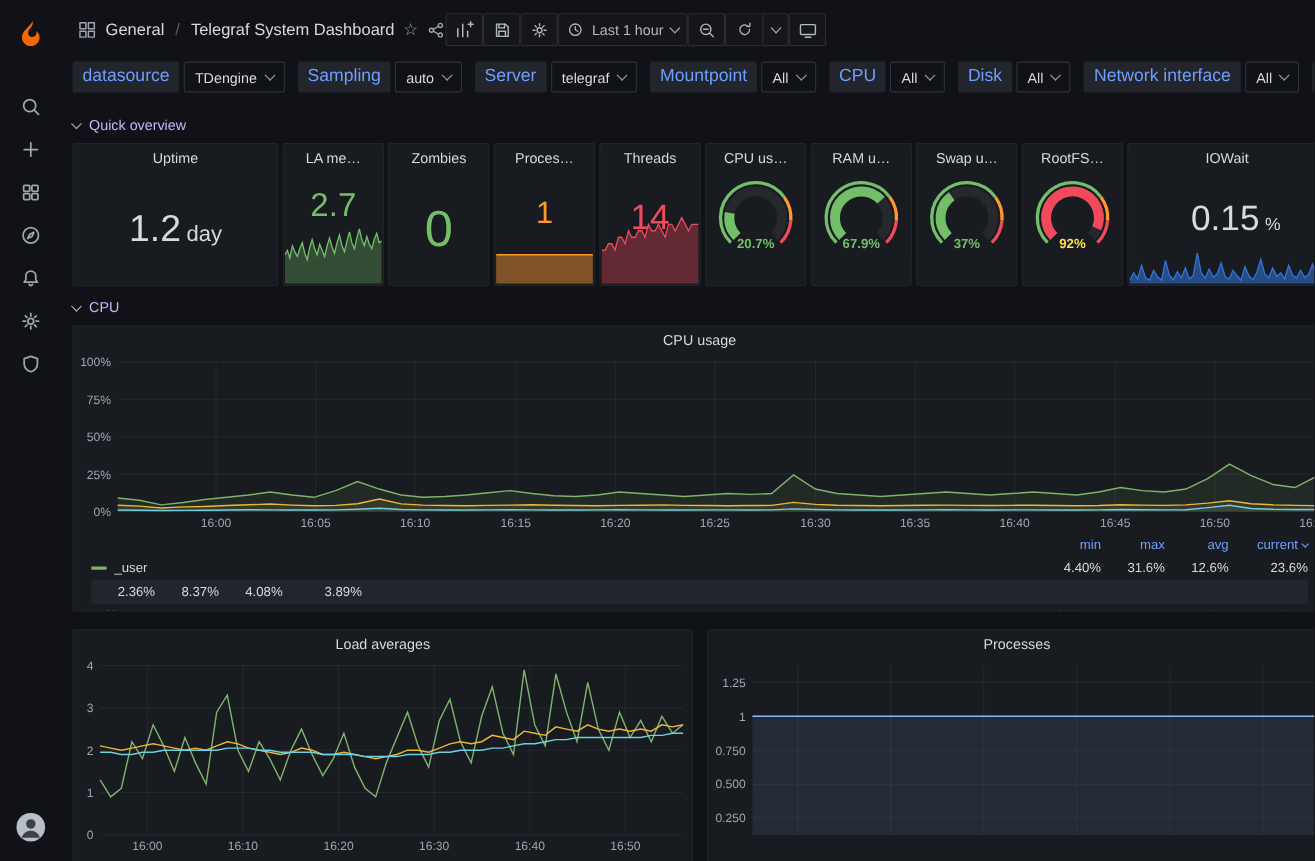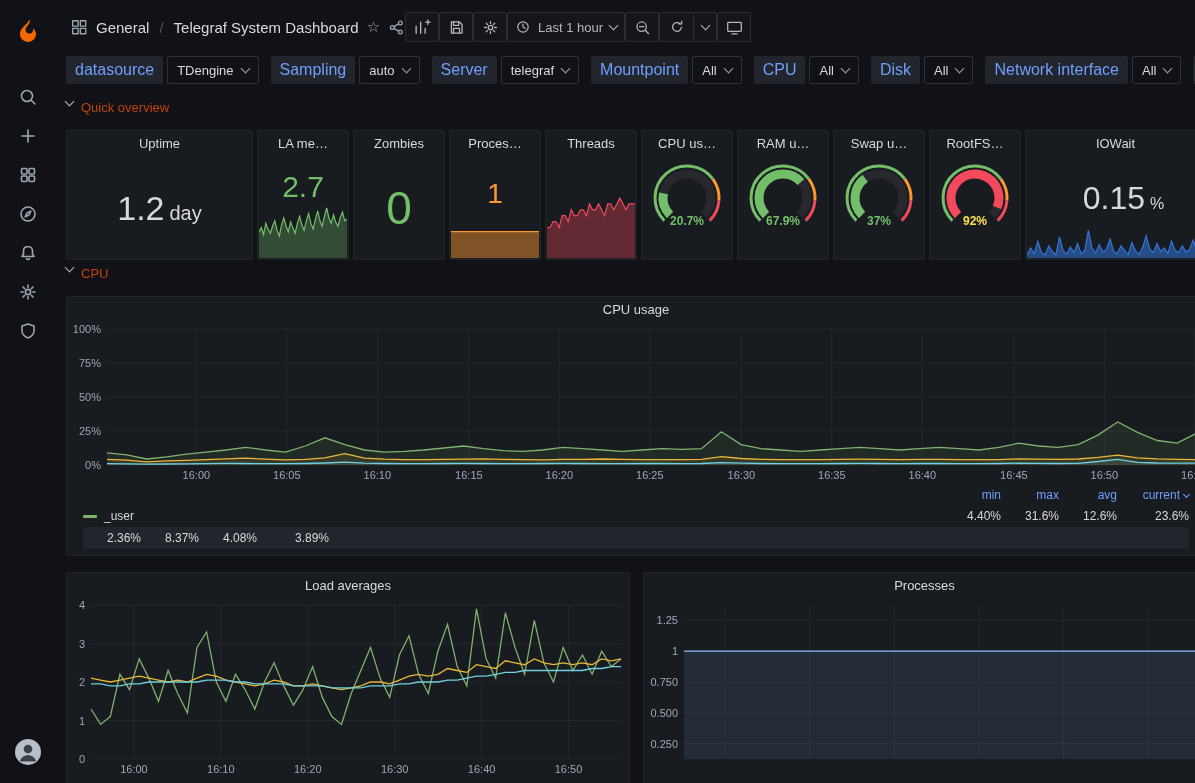--- a/index.html
+++ b/index.html
@@ -40,21 +40,21 @@
 
   
   .submenu{flex:none;display:flex;align-items:center;gap:12px;padding:2px 0 10px 10px;white-space:nowrap}
   .var{display:flex;align-items:stretch;gap:4px;height:28px}
   .var-label{background:#22252b;color:#6e9fff;font-size:16px;font-weight:500;padding:0 9px;display:flex;align-items:center;border-radius:2px}
   .var-value{background:#111217;border:1px solid #2f3238;border-radius:2px;color:#d8d9da;font-size:13px;padding:0 9px;display:flex;align-items:center;gap:8px}
   .var-value .cv{color:#9da5ad}
 
   
   .dashboard{flex:1;padding-left:10px;width:1150px;overflow:hidden}
-  .row-header{display:flex;align-items:flex-start;gap:8px;height:26px;margin:6px 0 4px;color:#c2410c;font-weight:500;font-size:13px;background:none;border:none;padding:0}
+  .row-header{display:flex;align-items:center;gap:8px;height:26px;margin:6px 0 4px;color:#c4b5fd;font-weight:500;font-size:13px;background:none;border:none;padding:0}
   .row-header .cv{color:#b4b7bd;margin-top:-2px}
 
   .panel{background:#181b1f;border:1px solid #22252b;border-radius:2px;position:relative;overflow:hidden}
   .panel-title{height:26px;line-height:26px;text-align:center;font-size:13px;font-weight:500;color:#d8d9da;white-space:nowrap;overflow:hidden;text-overflow:ellipsis;padding:0 6px;cursor:pointer}
 
   .stats-row{display:flex;gap:4px;height:130px;margin-bottom:4px}
   .stat{flex:none}
   .stat-body{position:absolute;left:0;right:0;top:26px;bottom:0;display:flex;align-items:center;justify-content:center;z-index:2}
   .v{display:flex;align-items:baseline;gap:5px;font-weight:500}
   .fs46{font-size:46px}.fs34{font-size:34px}.fs32{font-size:32px}.fs30{font-size:30px}.fs28{font-size:28px}
@@ -339,20 +339,25 @@
           <div class="spark" style="height:44px">
               <svg width="88" height="44">
                 <polygon points="0.0,17.6 88.0,17.6 88,44 0,44" fill="#ff9830" fill-opacity="0.45"></polygon>
                 <polyline points="0.0,17.6 88.0,17.6" fill="none" stroke="#ff9830" stroke-width="1.2"></polyline>
               </svg>
             </div>
         </div>
 
         <div class="panel stat" style="width:92px">
           <div class="panel-title">Threads</div>
+          <div class="stat-body" style="padding-bottom:22px">
+            <span class="v fs32" style="color: rgb(242, 73, 92);">
+                <span>14</span>
+              </span>
+          </div>
           <div class="spark" style="height:62px">
               <svg width="88" height="62">
                 <polygon points="0.0,31.5 3.0,31.5 6.1,25.6 9.1,25.6 12.1,31.5 15.2,19.7 18.2,19.7 21.2,25.6 24.3,13.8 27.3,19.7 30.3,19.7 33.4,13.8 36.4,13.8 39.4,19.7 42.5,7.9 45.5,13.8 48.6,13.8 51.6,7.9 54.6,13.8 57.7,19.7 60.7,7.9 63.7,7.9 66.8,13.8 69.8,7.9 72.8,2.0 75.9,7.9 78.9,13.8 81.9,7.9 85.0,7.9 88.0,7.9 88,62 0,62" fill="#f2495c" fill-opacity="0.35"></polygon>
                 <polyline points="0.0,31.5 3.0,31.5 6.1,25.6 9.1,25.6 12.1,31.5 15.2,19.7 18.2,19.7 21.2,25.6 24.3,13.8 27.3,19.7 30.3,19.7 33.4,13.8 36.4,13.8 39.4,19.7 42.5,7.9 45.5,13.8 48.6,13.8 51.6,7.9 54.6,13.8 57.7,19.7 60.7,7.9 63.7,7.9 66.8,13.8 69.8,7.9 72.8,2.0 75.9,7.9 78.9,13.8 81.9,7.9 85.0,7.9 88.0,7.9" fill="none" stroke="#f2495c" stroke-width="1.2"></polyline>
               </svg>
             </div>
         </div>
 
         <div class="panel stat" style="width:92px">
           <div class="panel-title">CPU us…</div>

